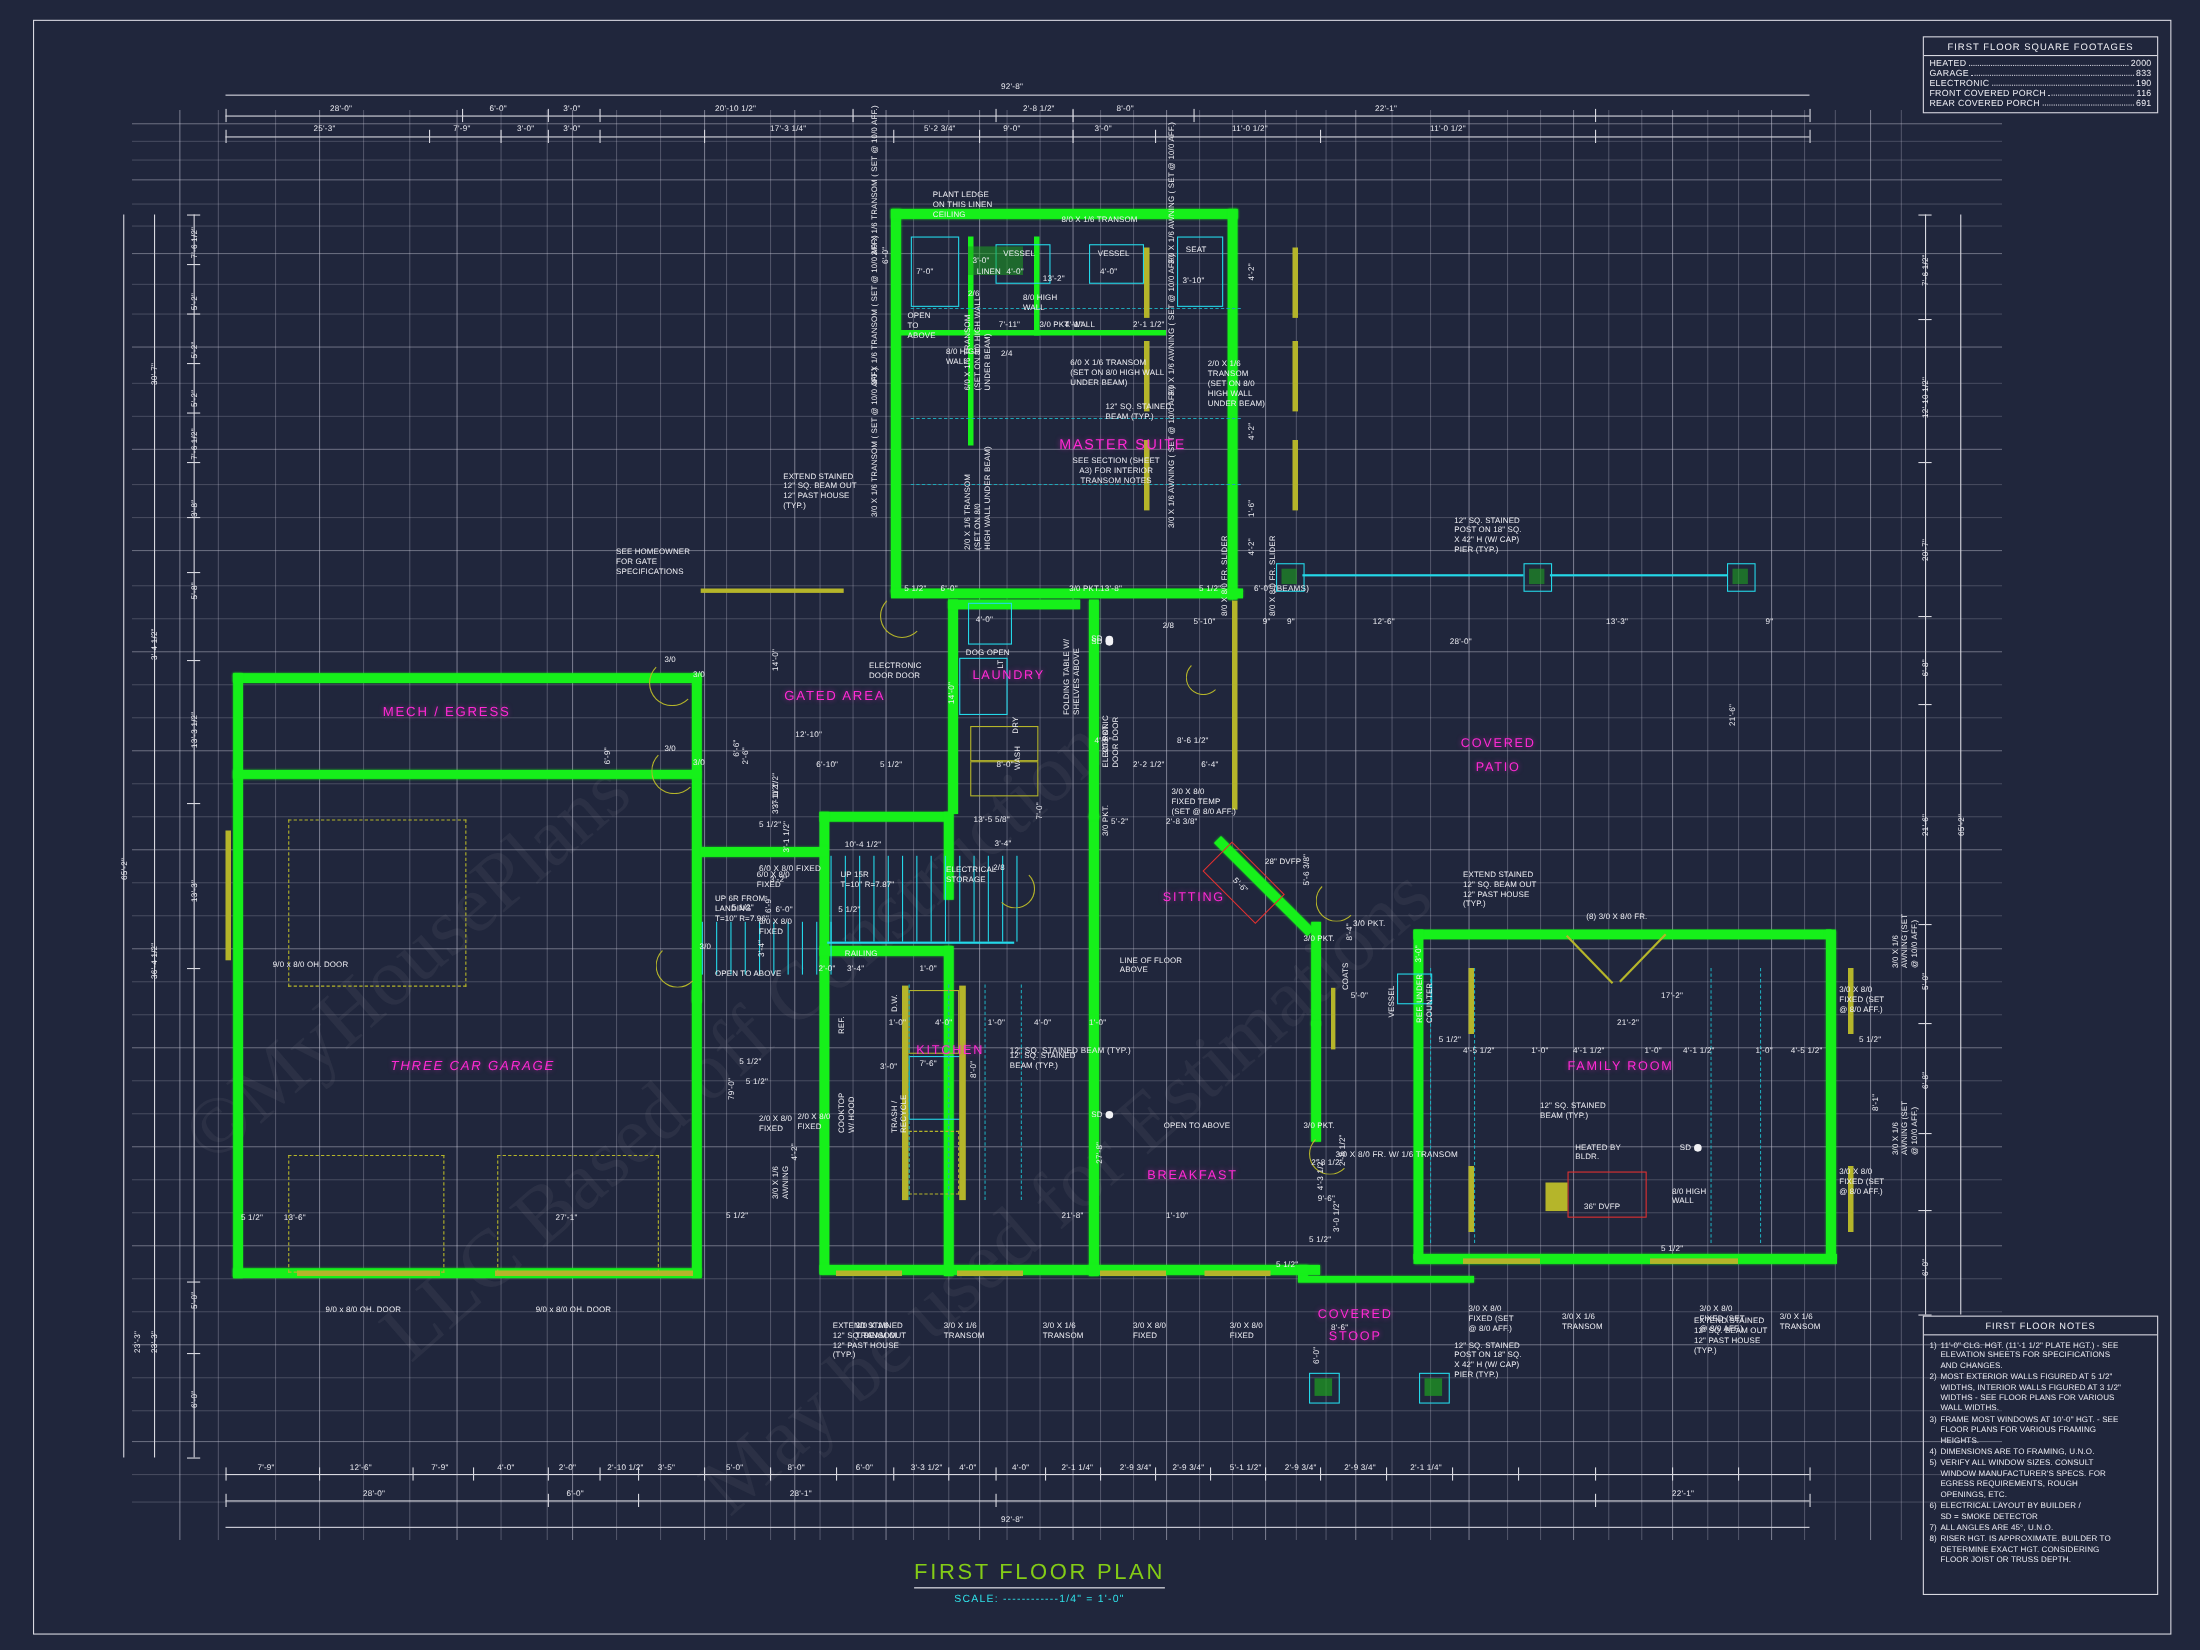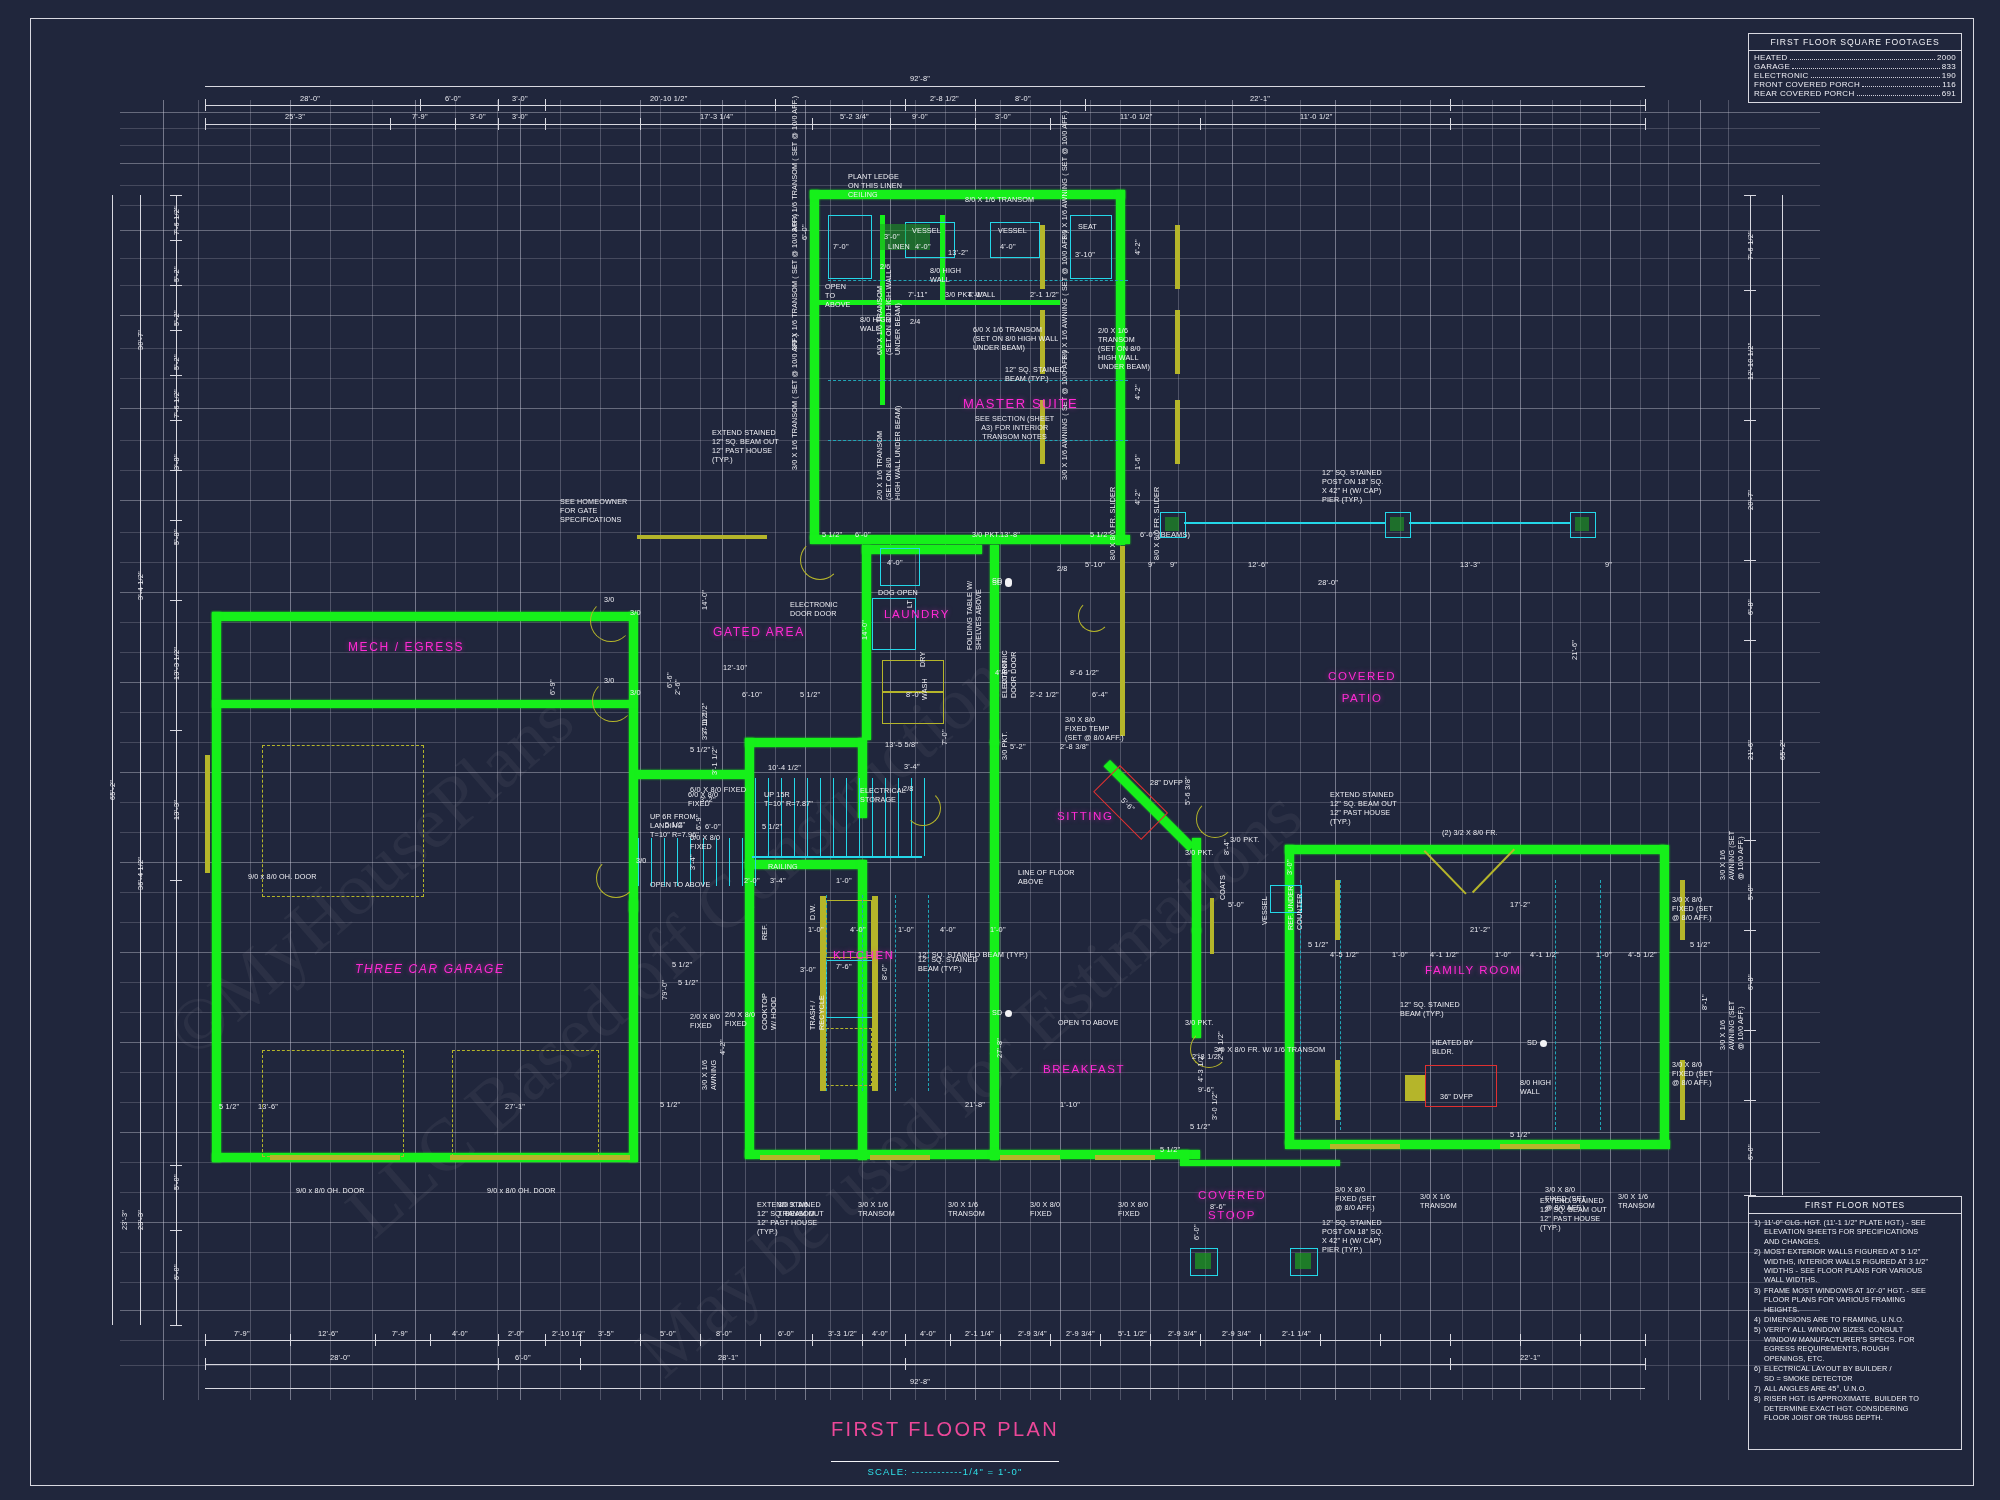--- a/index.html
+++ b/index.html
@@ -44,23 +44,23 @@
   .notesbox .nhdr{color:#f2f2f7;text-align:center;font-size:8.4px;letter-spacing:.8px;
                   padding:3px 0;border-bottom:1.2px solid #d8d8e0;
                   font-family:"Liberation Sans",sans-serif;}
   .notesbody{padding:4px 5px 4px 5px;}
   .nitem{display:flex;color:#ececf3;font-size:7.3px;line-height:9.4px;
          font-family:"Liberation Sans",sans-serif;letter-spacing:.1px;margin-bottom:1px;}
   .nitem .num{width:10px;flex:none;}
   .nitem .txt{white-space:pre-line;}
 
   .titleblock{position:absolute;text-align:center;}
-  .titleblock .t1{color:#ec4899;font-size:20px;letter-spacing:2.4px;
+  .titleblock .t1{color:#84cc16;font-size:20px;letter-spacing:2.4px;
                   font-family:"Liberation Sans",sans-serif;
-                  border-bottom:1.4px solid #f4f4f8;display:inline-block;padding-bottom:20px;}
+                  border-bottom:1.4px solid #f4f4f8;display:inline-block;padding-bottom:2px;}
   .titleblock .t2{color:#2fe0e8;font-size:9.5px;letter-spacing:1.1px;margin-top:4px;
                   font-family:"Liberation Sans",sans-serif;}
 
   
   .wm{position:absolute;color:rgba(232,232,245,.055);white-space:nowrap;
       font-family:"Liberation Serif",serif;font-size:74px;
       transform-origin:0 0;transform:rotate(-41deg);pointer-events:none;}
 
   .frame{position:absolute;border:1.3px solid #d8d8e0;}
 </style>
@@ -613,21 +613,21 @@
     <div class="note" style="left: 604px; top: 676px;">3/0</div>
     <div class="note" style="left: 636px; top: 856px;">3/0</div>
     <div class="note" style="left: 903px; top: 784px;">2/8</div>
     <div class="note" style="left: 1185px; top: 848px;">3/0 PKT.</div>
     <div class="note" style="left: 1185px; top: 1018px;">3/0 PKT.</div>
     <div class="note" style="left: 910px; top: 317px;">2/4</div>
     <div class="note" style="left: 880px; top: 262px;">2/6</div>
     <div class="note" style="left: 1057px; top: 564px;">2/8</div>
     <div style="position: absolute; left: 1425px; top: 850px; width: 60px; height: 2px; background: rgb(181, 181, 42); transform-origin: 0px 0px; transform: rotate(46deg);"></div>
     <div style="position: absolute; left: 1515px; top: 850px; width: 60px; height: 2px; background: rgb(181, 181, 42); transform-origin: 0px 0px; transform: rotate(134deg);"></div>
-    <div class="note" style="left: 1442px; top: 828px;">(2) 3/2 X 8/0 FR.</div>
+    <div class="note" style="left: 1442px; top: 828px;">(8) 3/0 X 8/0 FR.</div>
     <div class="cyan" style="left: 880px; top: 548px; width: 38px; height: 36px;"></div>
     <div class="note" style="left: 878px; top: 588px;">DOG OPEN</div>
     <div class="dimtxt" style="left: 887px; top: 558px;">4'-0"</div>
     <div class="yelL" style="left: 1210px; top: 898px; width: 4px; height: 56px;"></div>
     <div class="note v" style="left: 1218px; top: 900px;">COATS</div>
     <div class="cyan" style="left: 1270px; top: 885px; width: 30px; height: 26px;"></div>
     <div class="note v" style="left: 1260px; top: 925px;">VESSEL</div>
     <div class="note v" style="left: 1286px; top: 930px;">REF. UNDER
 COUNTER</div>
     <div style="position: absolute; left: 1005px; top: 578px; width: 7px; height: 7px; border-radius: 50%; background: rgb(242, 242, 245);"></div>

